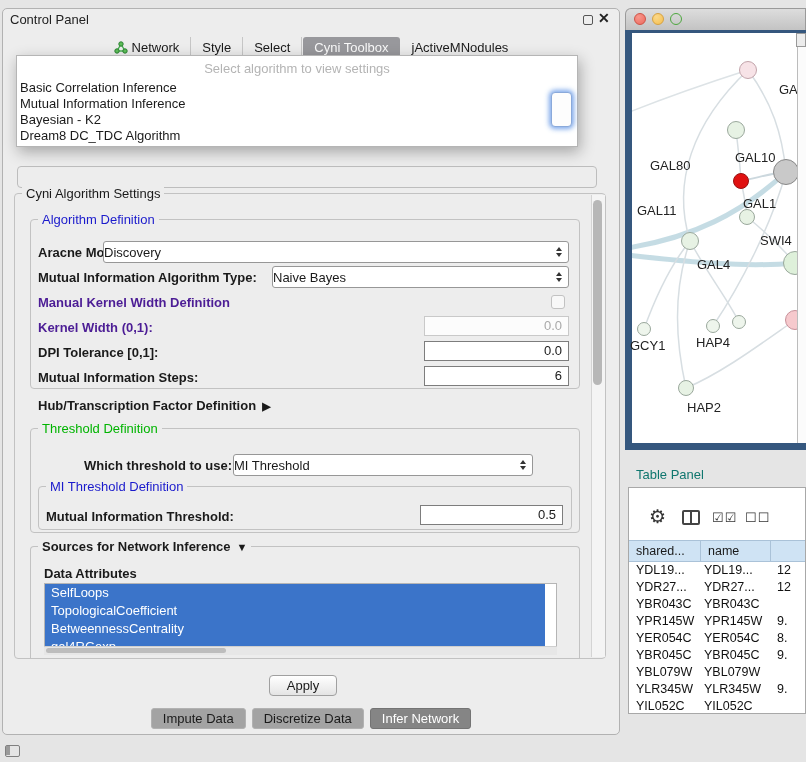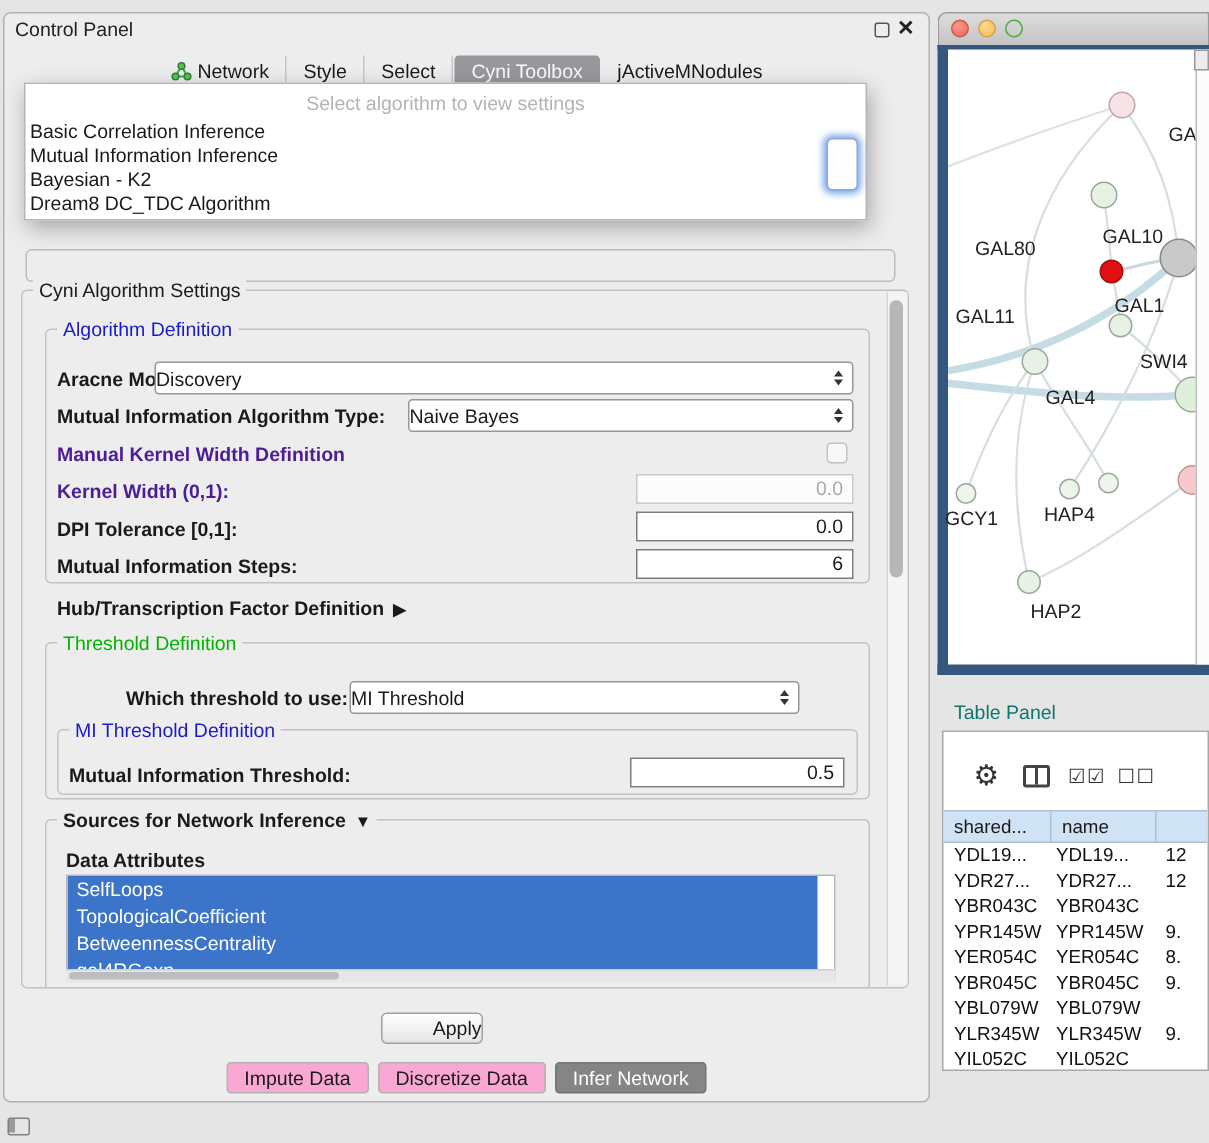--- a/index.html
+++ b/index.html
@@ -39,23 +39,23 @@
   #chk-manual{left:551px;top:295px;width:14px;height:14px;border:1px solid #c2c2c2;border-radius:3px;background:#f8f8f8}
   .tri{font-size:11px;margin-left:6px}
   
   #attr-list{left:44px;top:583px;width:513px;height:71px;border:1px solid #b5b5b5;background:#fff;overflow:hidden}
   .attr-item{height:18px;line-height:18px;width:calc(100% - 11px);background:#3b74c9;color:#fff;padding-left:6px;cursor:pointer;white-space:nowrap;overflow:hidden}
   #attr-hscroll{left:44px;top:646px;width:513px;height:9px;background:#e7e7e7;border-top:1px solid #cfcfcf;z-index:7}
   #attr-hthumb{left:46px;top:648px;width:180px;height:5px;background:#bdbdbd;border-radius:3px;z-index:8}
   #settings-scroll{left:591px;top:195px;width:14px;height:462px;background:#f4f4f4;border-left:1px solid #d4d4d4}
   #settings-thumb{left:593px;top:200px;width:9px;height:185px;background:#b7b7b7;border-radius:5px}
   
-  #apply-btn{left:254px;top:675px;width:68px;height:21px;border:1px solid #a0a0a0;border-radius:4px;background:linear-gradient(#ffffff,#e4e4e4);text-align:right;line-height:19px;cursor:pointer}
+  #apply-btn{left:269px;top:675px;width:68px;height:21px;border:1px solid #a0a0a0;border-radius:4px;background:linear-gradient(#ffffff,#e4e4e4);text-align:center;line-height:19px;cursor:pointer}
   #btabs{left:2px;top:708px;width:618px;display:flex;justify-content:center;gap:6px}
-  .btab{height:21px;line-height:20px;padding:0 11px;background:#f9a8d4;border:1px solid #b2b2b2;border-radius:3px;cursor:pointer}
+  .btab{height:21px;line-height:20px;padding:0 11px;background:#a3a3a3;border:1px solid #b2b2b2;border-radius:3px;cursor:pointer}
   .btab.sel{background:#858585;border-color:#747474;color:#fff}
   
   #net-titlebar{left:625px;top:8px;width:181px;height:22px;background:linear-gradient(#dddddd,#c3c3c3);border:1px solid #9a9a9a;border-bottom:none;border-radius:6px 0 0 0}
   .light{position:absolute;width:12px;height:12px;border-radius:50%;cursor:pointer}
   #net-frame{left:625px;top:30px;width:181px;height:420px;background:#fff;border-left:7px solid #35577e;border-bottom:7px solid #35577e;border-top:3px solid #35577e}
   .node{position:absolute;border-radius:50%;border:1px solid #9aa89c;cursor:pointer}
   .netlabel{position:absolute;color:#222;white-space:nowrap}
   #net-vscroll{left:797px;top:33px;width:9px;height:410px;background:#fbfbfb;border-left:1px solid #bcbcbc}
   #net-vbtn{left:796px;top:33px;width:10px;height:14px;border:1px solid #999;background:#ececec}
   

